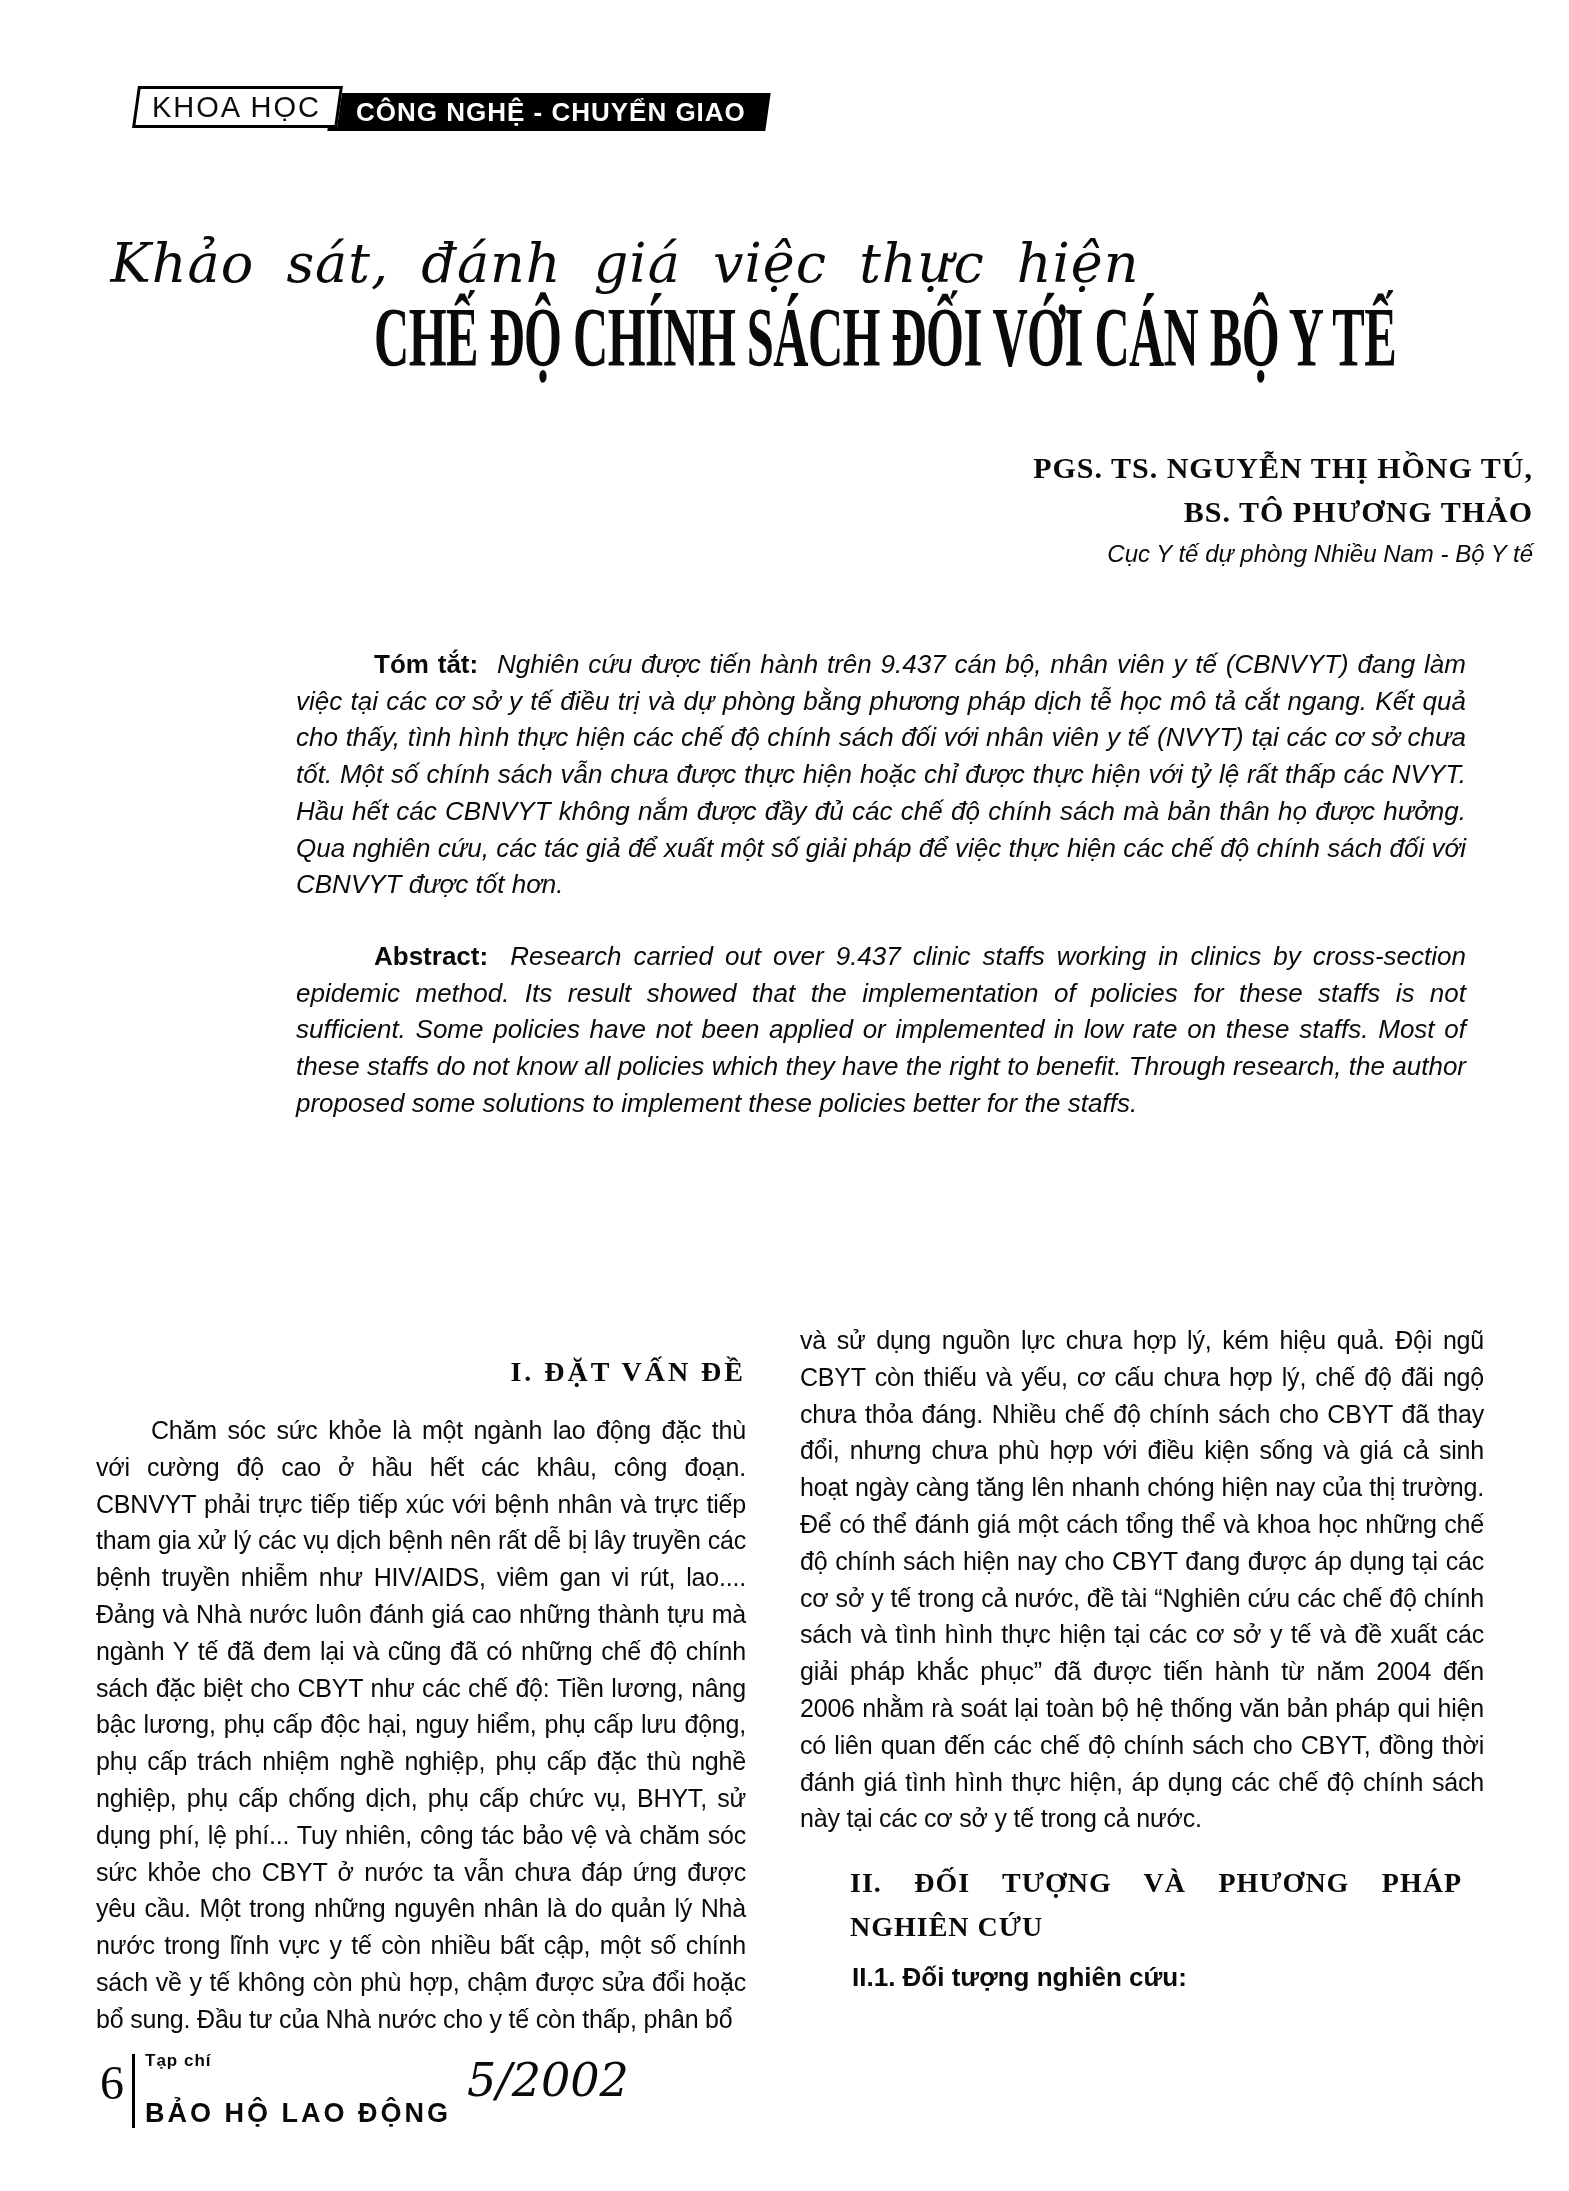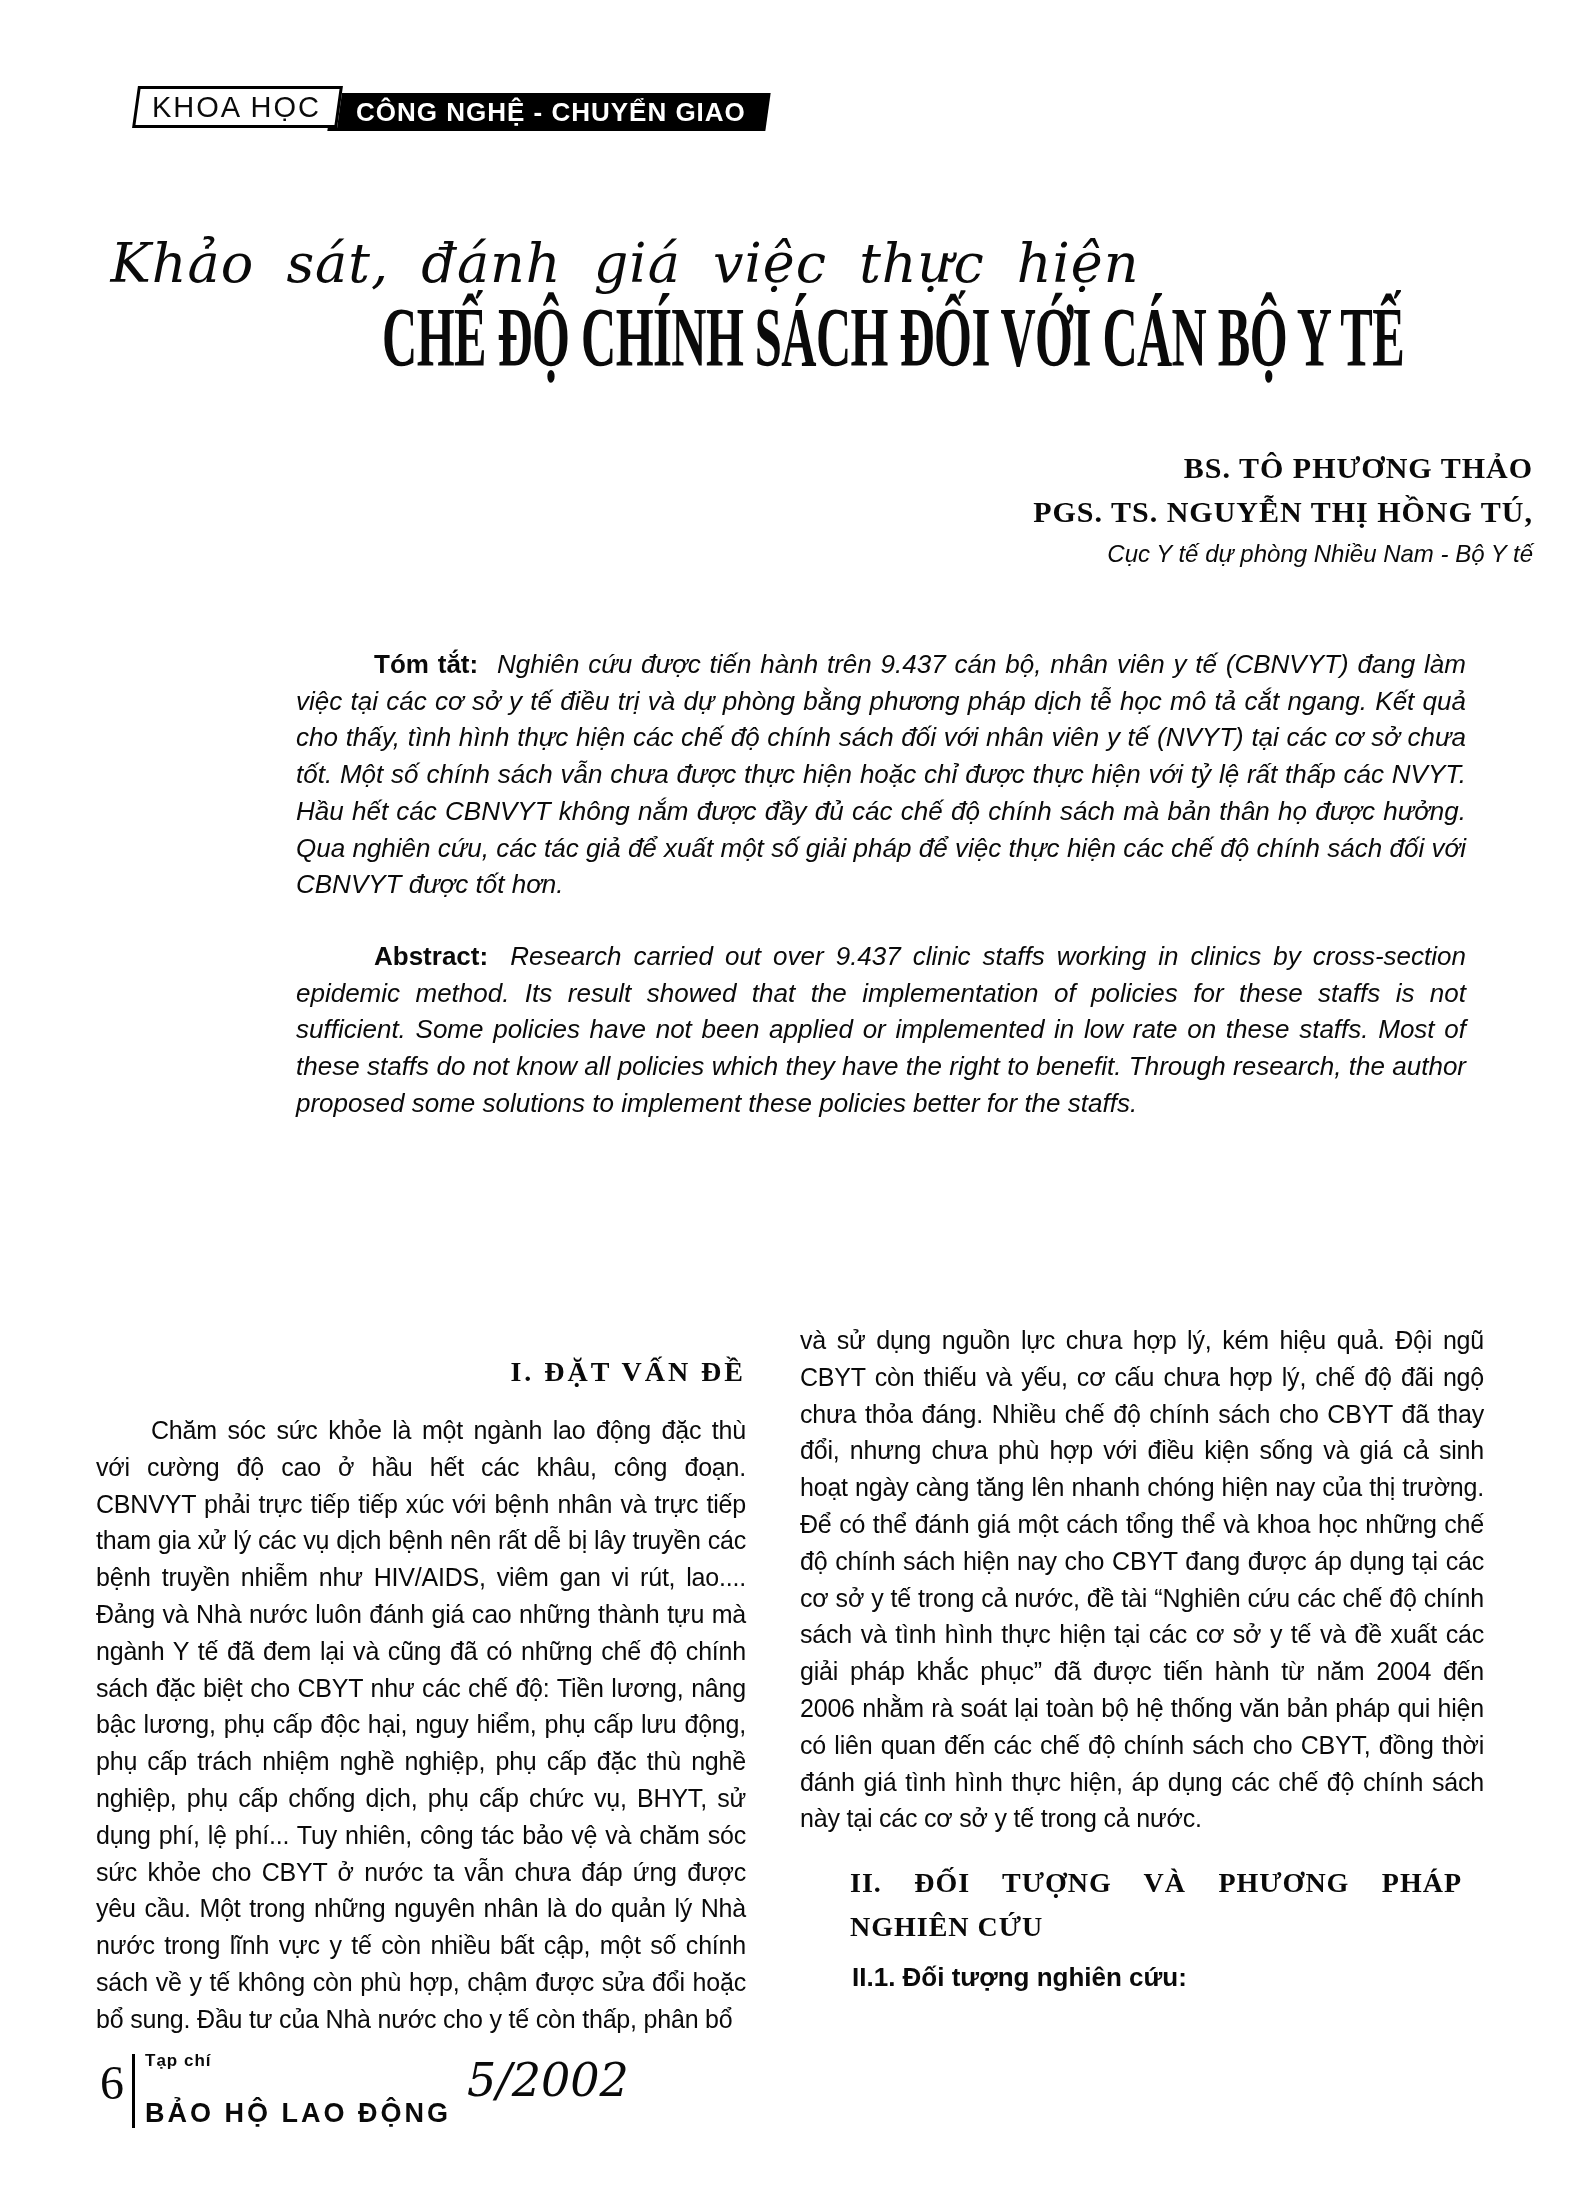--- a/index.html
+++ b/index.html
@@ -38,21 +38,21 @@
   
   .script-title {
     position: absolute; left: 0; top: 232px; width: 1250px;
     text-align: center;
     font-family: "DejaVu Serif", serif;
     font-weight: normal; font-style: italic;
     font-size: 54px; word-spacing: 14px; letter-spacing: 1px;
     white-space: nowrap;
   }
   .main-title {
-    position: absolute; left: 12px; top: 288px; width: 1250px; margin: 0;
+    position: absolute; left: 4px; top: 288px; width: 1250px; margin: 0;
     text-align: center; font-weight: bold;
     font-family: "Liberation Serif", serif;
     font-size: 84px; line-height: 100px;
     white-space: nowrap;
   }
   .main-title .condense { display: inline-block; transform: scaleX(0.58); transform-origin: center; letter-spacing: -1px; }
 
   
   .authors { position: absolute; right: 36px; top: 446px; text-align: right; }
   .author-line {
@@ -131,22 +131,22 @@
     </div>
   </header>
 
   <div class="script-title">Khảo sát, đánh giá việc thực hiện</div>
 
   <h1 class="main-title">
     <span class="condense">CHẾ ĐỘ CHÍNH SÁCH ĐỐI VỚI CÁN BỘ Y TẾ</span>
   </h1>
 
   <div class="authors">
+    <div class="author-line">PGS. TS. NGUYỄN THỊ HỒNG TÚ,</div>
     <div class="author-line">BS. TÔ PHƯƠNG THẢO</div>
-    <div class="author-line">PGS. TS. NGUYỄN THỊ HỒNG TÚ,</div>
     <div class="affiliation">Cục Y tế dự phòng Nhiều Nam - Bộ Y tế</div>
   </div>
 
   <p class="abstract vi">
     <b class="abs-label">Tóm tắt:</b>
     <i class="abs-text">Nghiên cứu được tiến hành trên 9.437 cán bộ, nhân viên y tế (CBNVYT) đang làm việc tại các cơ sở y tế điều trị và dự phòng bằng phương pháp dịch tễ học mô tả cắt ngang. Kết quả cho thấy, tình hình thực hiện các chế độ chính sách đối với nhân viên y tế (NVYT) tại các cơ sở chưa tốt. Một số chính sách vẫn chưa được thực hiện hoặc chỉ được thực hiện với tỷ lệ rất thấp các NVYT. Hầu hết các CBNVYT không nắm được đầy đủ các chế độ chính sách mà bản thân họ được hưởng. Qua nghiên cứu, các tác giả để xuất một số giải pháp để việc thực hiện các chế độ chính sách đối với CBNVYT được tốt hơn.</i>
   </p>
 
   <p class="abstract en">
     <b class="abs-label">Abstract:</b>

